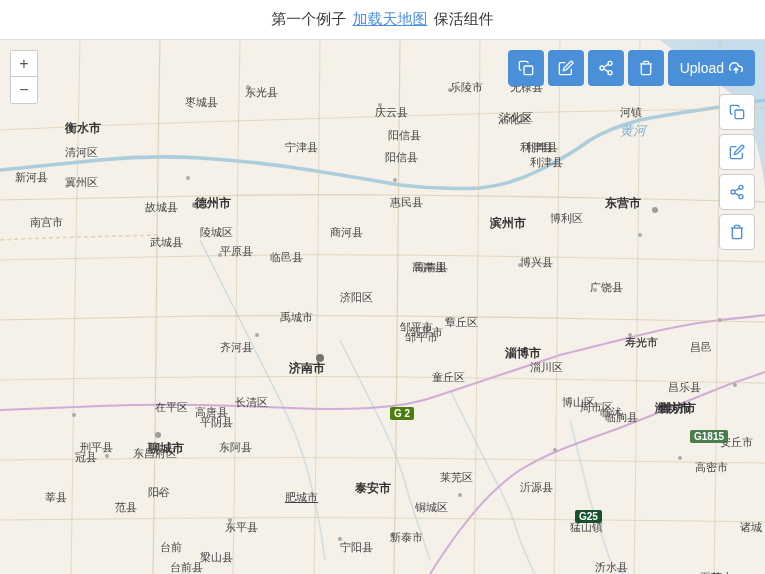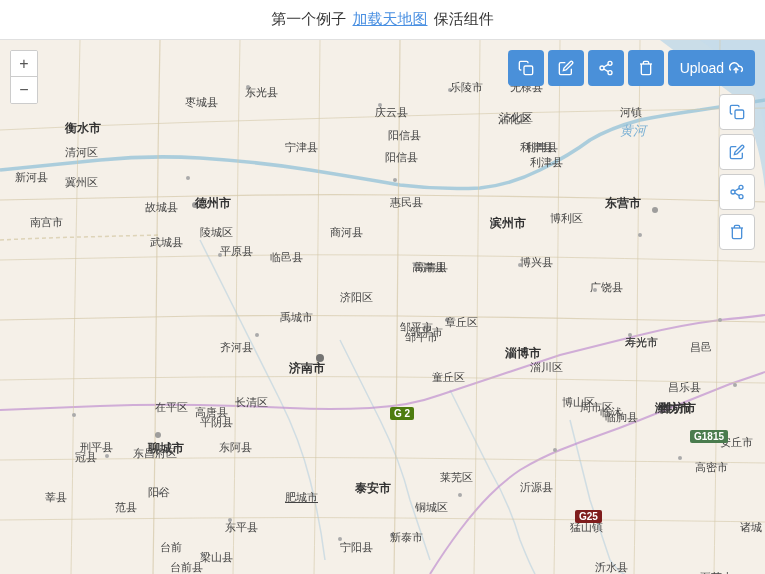--- a/index.html
+++ b/index.html
@@ -159,21 +159,21 @@
     .highway-badge {
       position: absolute;
       padding: 1px 4px;
       border-radius: 2px;
       font-size: 10px;
       font-weight: bold;
       color: #fff;
       pointer-events: none;
     }
     .highway-g2 { background: #4d7c0f; }
-    .highway-g25 { background: #7f1d1d; }
+    .highway-g25 { background: #14532d; }
     .highway-g1815 { background: #4a7c4e; }
 
     
     .river-label {
       position: absolute;
       font-size: 13px;
       color: #7ab0d4;
       font-style: italic;
     }
   </style>

